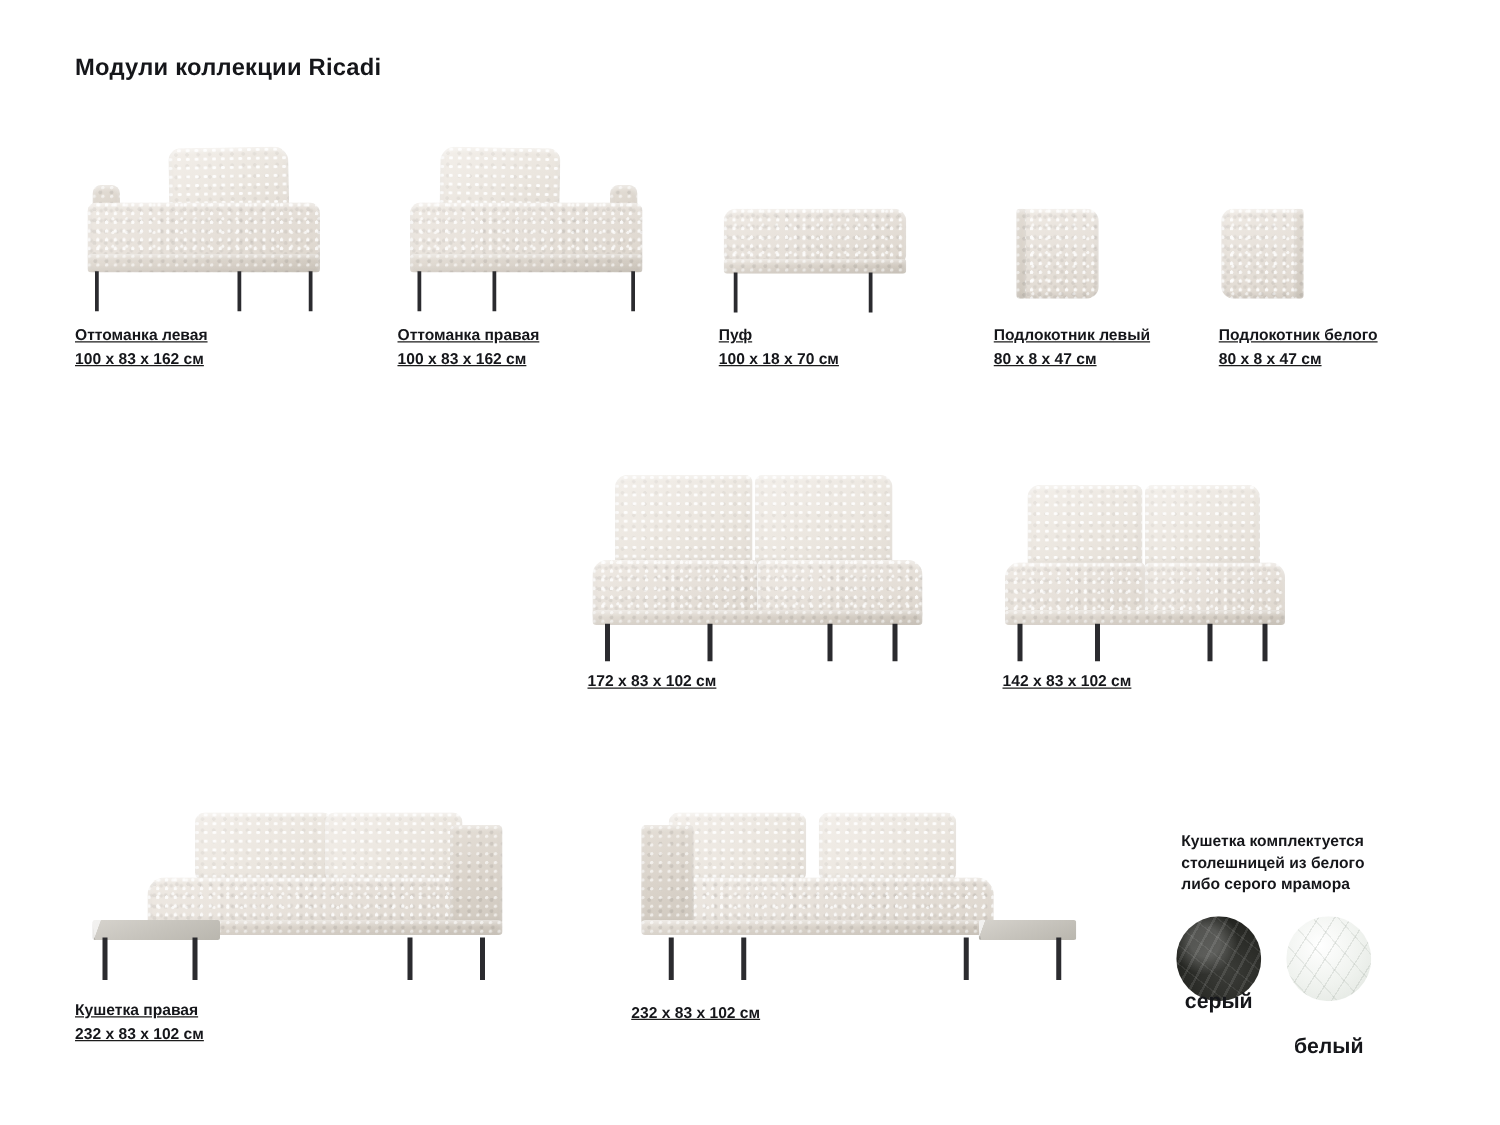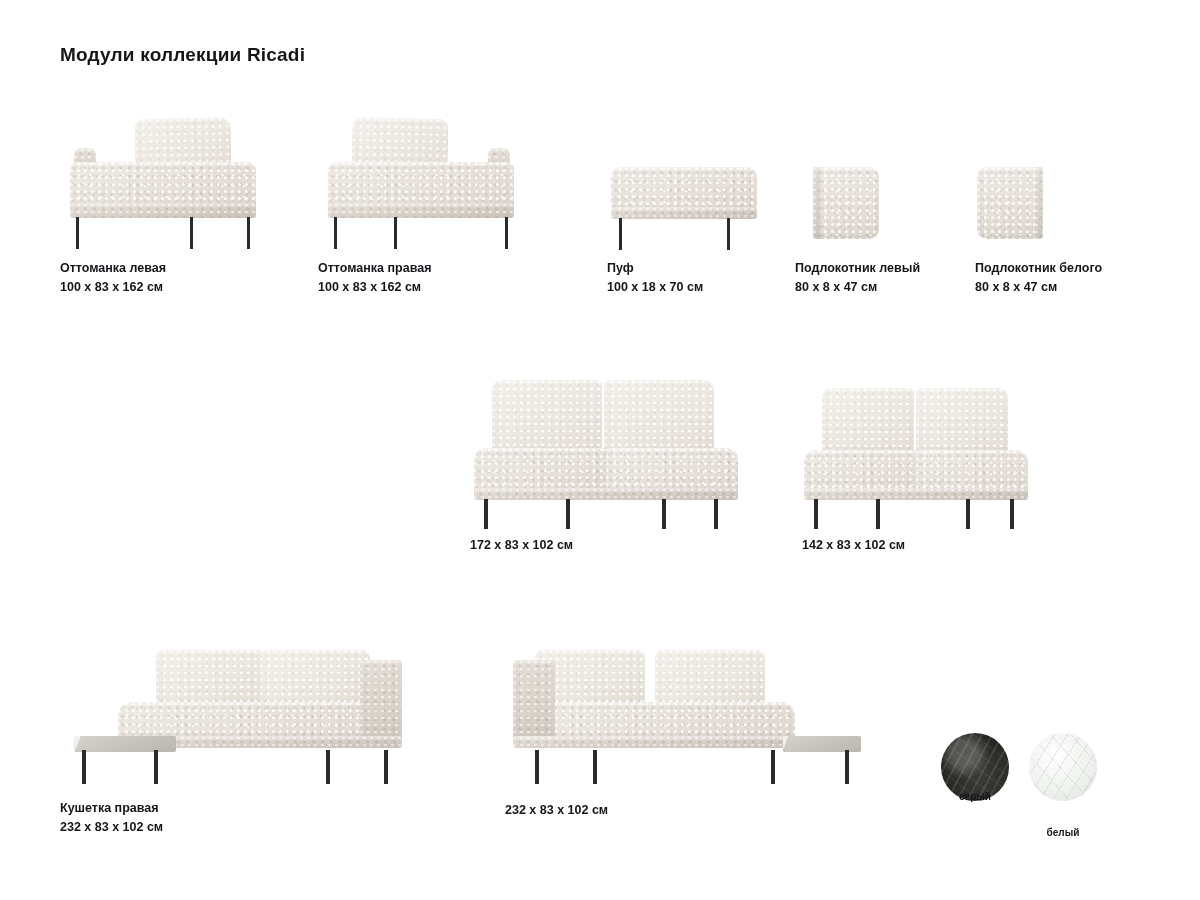--- a/index.html
+++ b/index.html
@@ -24,21 +24,21 @@
     position: absolute;
     left: 60px;
     top: 44px;
     font-size: 19px;
     font-weight: bold;
     letter-spacing: 0.2px;
     color: #15161a;
   }
 
   
-  .item { position: absolute; }
+  .item { position: absolute; text-decoration: underline; }
   .item .cap {
     font-size: 12.5px;
     font-weight: bold;
     color: #15161a;
     line-height: 17px;
     white-space: nowrap;
   }
   .item .dims {
     font-size: 12.5px;
     font-weight: bold;
@@ -104,21 +104,21 @@
       radial-gradient(circle at 60% 65%, #3b3c38 0%, #232420 70%, #171816 100%);
   }
   .swatch.white {
     background:
       repeating-linear-gradient(122deg, rgba(170,178,170,.28) 0 1px, rgba(0,0,0,0) 1px 11px),
       repeating-linear-gradient(48deg, rgba(160,170,160,.18) 0 1px, rgba(0,0,0,0) 1px 15px),
       radial-gradient(circle at 40% 34%, #ffffff 0%, #eff2ee 55%, #dfe4de 100%);
   }
   .swatch-label {
     position: absolute;
-    font-size: 10px;
+    font-size: 17px;
     font-weight: bold;
     color: #15161a;
     text-align: center;
     width: 90px;
   }
   .note {
     position: absolute;
     font-size: 12.5px;
     font-weight: bold;
     line-height: 17px;
@@ -153,21 +153,21 @@
       <div class="fab" style="left:10px; top:52px; width:186px; height:48px; border-radius:9px 7px 5px 5px;"></div>
       <div class="fab dark" style="left:10px; top:93px; width:186px; height:15px; border-radius:3px;"></div>
       <div class="leg" style="left:16px; top:107px; width:3px; height:32px;"></div>
       <div class="leg" style="left:76px; top:107px; width:3px; height:32px;"></div>
       <div class="leg" style="left:187px; top:107px; width:3px; height:32px;"></div>
     </div>
     <div class="cap">Оттоманка правая</div>
     <div class="dims">100 x 83 x 162 см</div>
   </div>
 
-  <div class="item" style="left:607px; top:110px;">
+  <div class="item" style="left:575px; top:110px;">
     <div class="art" style="width:160px;height:150px;">
       <div class="fab" style="left:4px; top:57px; width:146px; height:46px; border-radius:10px;"></div>
       <div class="fab dark" style="left:4px; top:97px; width:146px; height:12px; border-radius:3px;"></div>
       <div class="leg" style="left:12px; top:108px; width:3px; height:32px;"></div>
       <div class="leg" style="left:120px; top:108px; width:3px; height:32px;"></div>
     </div>
     <div class="cap">Пуф</div>
     <div class="dims">100 x 18 x 70 см</div>
   </div>
 
@@ -246,20 +246,25 @@
       <div class="fab dark" style="left:8px; top:96px; width:284px; height:12px; border-radius:3px;"></div>
       <div class="marble" style="left:278px; top:96px; width:78px; height:16px; border-radius:2px;"></div>
       <div class="leg" style="left:30px; top:110px; width:4px; height:34px;"></div>
       <div class="leg" style="left:88px; top:110px; width:4px; height:34px;"></div>
       <div class="leg" style="left:266px; top:110px; width:4px; height:34px;"></div>
       <div class="leg" style="left:340px; top:110px; width:4px; height:34px;"></div>
     </div>
     <div class="dims">232 x 83 x 102 см</div>
   </div>
 
+  <div class="note" style="left:945px; top:665px;">
+    <div>Кушетка комплектуется</div>
+    <div>столешницей из белого</div>
+    <div>либо серого мрамора</div>
+  </div>
 
   <div class="swatch grey" style="left:941px; top:733px;"></div>
   <div class="swatch white" style="left:1029px; top:733px;"></div>
 
   <div class="swatch-label" style="left:930px; top:791px;">серый</div>
   <div class="swatch-label" style="left:1018px; top:791px;margin-top:36px;">белый</div>
 
 </div>
 
 </body></html>

